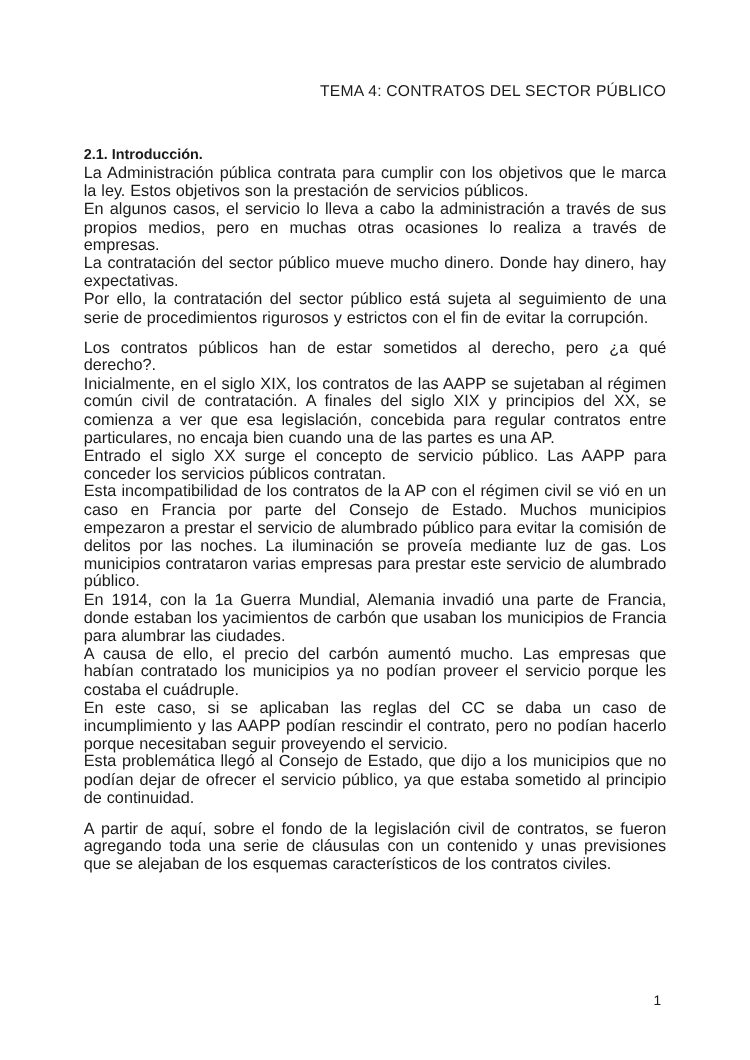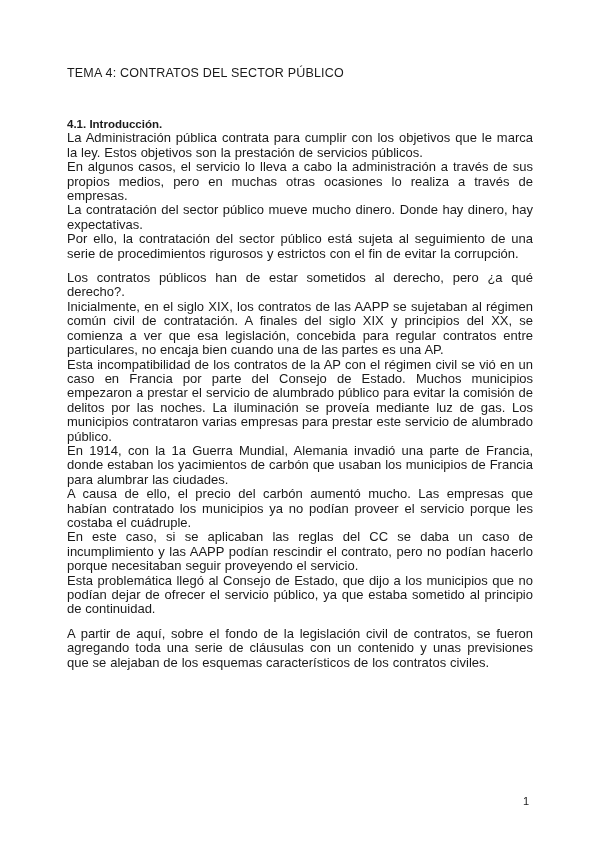--- a/index.html
+++ b/index.html
@@ -15,21 +15,21 @@
     background: #ffffff;
     box-sizing: border-box;
     padding: 0 67px;
     font-family: "Liberation Sans", sans-serif;
     color: #1a1a1a;
     overflow: hidden;
   }
   .doc-title {
     margin: 0;
     padding-top: 66px;
-    text-align: left;
+    text-align: right;
     font-size: 12.5px;
     font-weight: 400;
     letter-spacing: 0.2px;
     line-height: 15px;
   }
   .section-heading {
     margin: 36px 0 0 0;
     font-size: 11.5px;
     font-weight: 700;
     line-height: 14.4px;
@@ -54,29 +54,30 @@
     font-size: 11px;
     line-height: 14px;
   }
 </style>
 </head>
 <body>
 
 <div class="page">
   <h1 class="doc-title">TEMA 4: CONTRATOS DEL SECTOR PÚBLICO</h1>
 
-  <h2 class="section-heading">4.1. Introducción.</h2>
+  <h2 class="section-heading">2.1. Introducción.</h2>
 
   <div class="doc-body">
       <p>La Administración pública contrata para cumplir con los objetivos que le marca la ley. Estos objetivos son la prestación de servicios públicos.</p>
       <p>En algunos casos, el servicio lo lleva a cabo la administración a través de sus propios medios, pero en muchas otras ocasiones lo realiza a través de empresas.</p>
       <p>La contratación del sector público mueve mucho dinero. Donde hay dinero, hay expectativas.</p>
       <p>Por ello, la contratación del sector público está sujeta al seguimiento de una serie de procedimientos rigurosos y estrictos con el fin de evitar la corrupción.</p>
       <p class="gap">Los contratos públicos han de estar sometidos al derecho, pero ¿a qué derecho?.</p>
       <p>Inicialmente, en el siglo XIX, los contratos de las AAPP se sujetaban al régimen común civil de contratación. A finales del siglo XIX y principios del XX, se comienza a ver que esa legislación, concebida para regular contratos entre particulares, no encaja bien cuando una de las partes es una AP.</p>
+      <p>Entrado el siglo XX surge el concepto de servicio público. Las AAPP para conceder los servicios públicos contratan.</p>
       <p>Esta incompatibilidad de los contratos de la AP con el régimen civil se vió en un caso en Francia por parte del Consejo de Estado. Muchos municipios empezaron a prestar el servicio de alumbrado público para evitar la comisión de delitos por las noches. La iluminación se proveía mediante luz de gas. Los municipios contrataron varias empresas para prestar este servicio de alumbrado público.</p>
       <p>En 1914, con la 1a Guerra Mundial, Alemania invadió una parte de Francia, donde estaban los yacimientos de carbón que usaban los municipios de Francia para alumbrar las ciudades.</p>
       <p>A causa de ello, el precio del carbón aumentó mucho. Las empresas que habían contratado los municipios ya no podían proveer el servicio porque les costaba el cuádruple.</p>
       <p>En este caso, si se aplicaban las reglas del CC se daba un caso de incumplimiento y las AAPP podían rescindir el contrato, pero no podían hacerlo porque necesitaban seguir proveyendo el servicio.</p>
       <p>Esta problemática llegó al Consejo de Estado, que dijo a los municipios que no podían dejar de ofrecer el servicio público, ya que estaba sometido al principio de continuidad.</p>
       <p class="gap">A partir de aquí, sobre el fondo de la legislación civil de contratos, se fueron agregando toda una serie de cláusulas con un contenido y unas previsiones que se alejaban de los esquemas característicos de los contratos civiles.</p>
     </div>
 
   <div class="page-number">1</div>
 </div>

